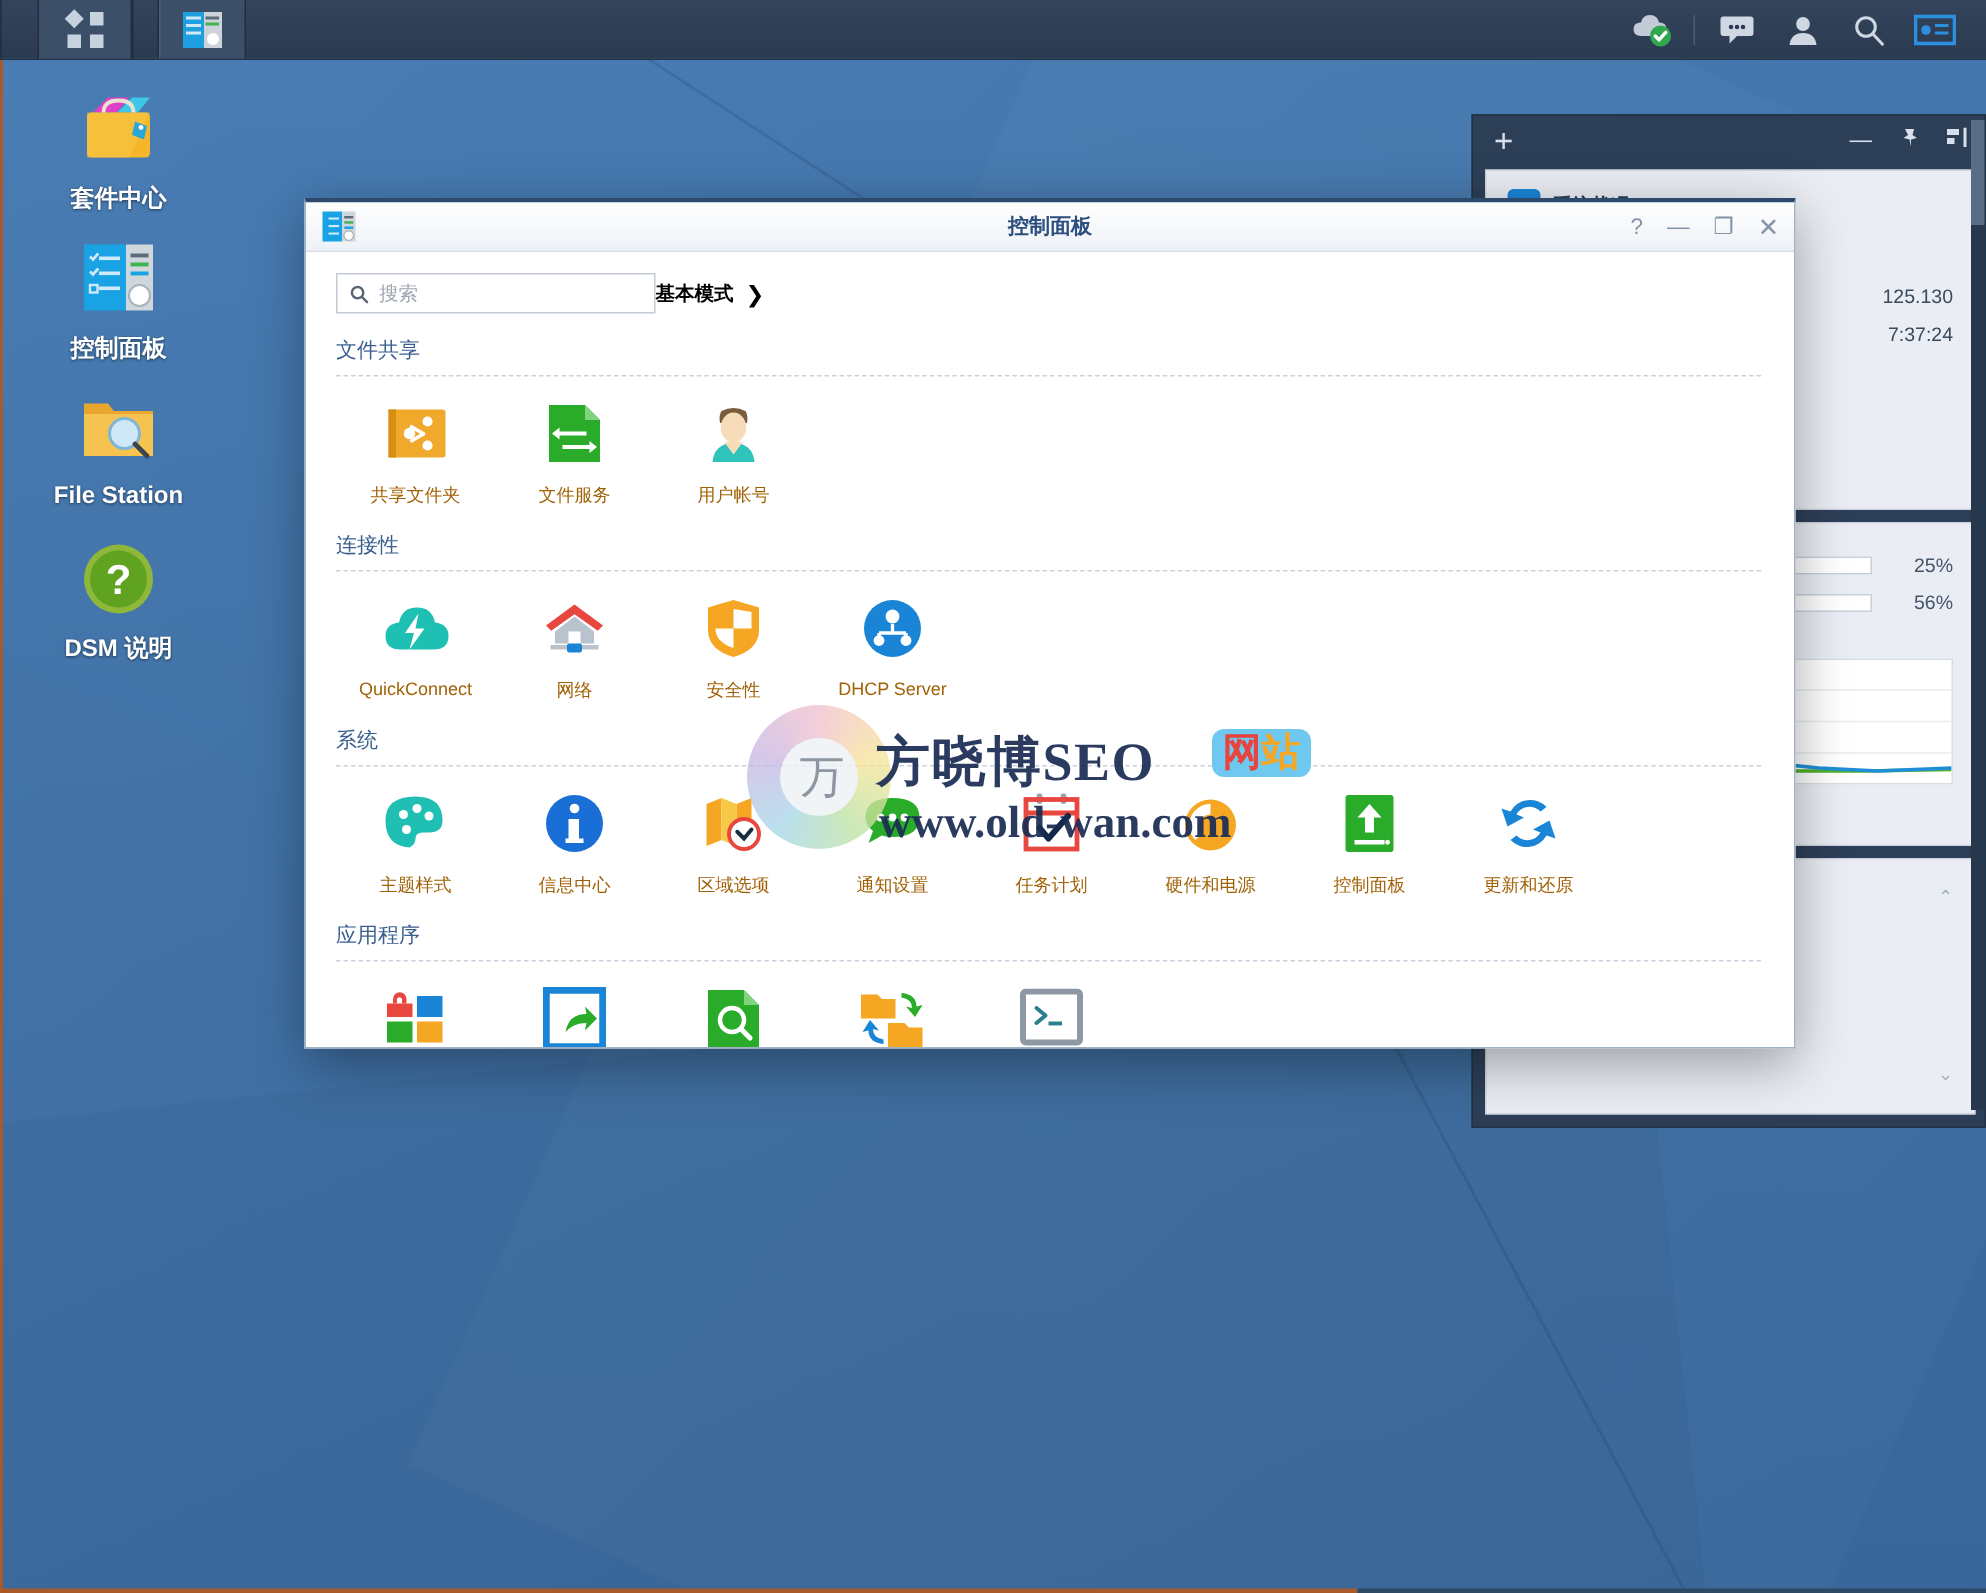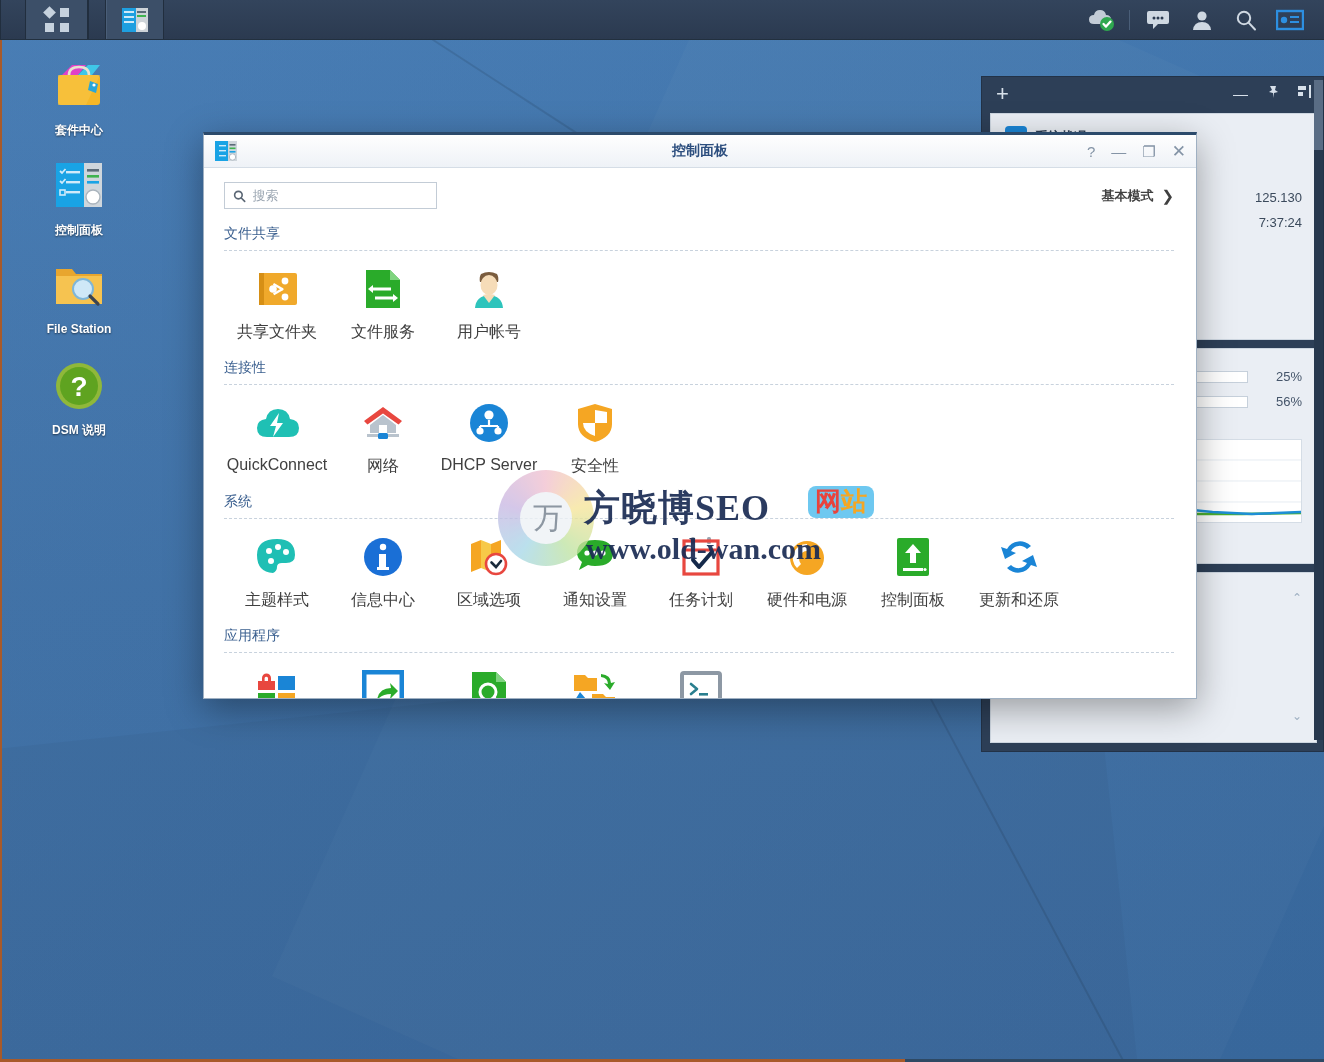--- a/index.html
+++ b/index.html
@@ -94,21 +94,21 @@
   .cp-ico .r::before{ content:""; position:absolute; left:1px; top:3px; width:9px; height:2px; background:#5a6a77; box-shadow:0 4px 0 #3fb34f;}
   .cp-ico .r::after{ content:""; position:absolute; left:2px; bottom:2px; width:8px; height:8px; border-radius:50%; background:#fff;}
 
   
   .shortcut {
     position: absolute; width: 118px; text-align: center; cursor: pointer;
     z-index: 50;
   }
   .shortcut .ico { height: 56px; display:flex; align-items:center; justify-content:center; }
   .shortcut .lbl {
-    margin-top: 8px; color: #fff; font-size: 12px;
+    margin-top: 8px; color: #fff; font-size: 16px;
     text-shadow: 0 1px 2px rgba(0,0,0,0.55);
     font-weight: bold;
   }
 
   
   #widget-panel {
     position: absolute; left: 981px; top: 76px; width: 343px; height: 676px;
     background: #2d3f57;
     border: 1px solid #223247;
     z-index: 100;
@@ -172,45 +172,45 @@
     position:absolute; left:0; right:0; text-align:center;
     font-size: 14px; color:#2c4e7e; font-weight: bold;
   }
   #cp-title .t-ctrls {
     position:absolute; right: 10px; display:flex; align-items:center; gap: 16px;
   }
   #cp-title .t-ctrls span { color:#8494a6; font-size: 15px; cursor:pointer; line-height:1; }
   #cp-title .t-ctrls span.close { font-size: 17px; }
 
   #cp-body { flex:1; padding: 14px 22px 0 20px; overflow:hidden; position:relative; }
-  #cp-toolbar { display:flex; align-items:center; justify-content:space-between; }
+  #cp-toolbar { display:flex; align-items:center; justify-content:flex-start; }
   #cp-search {
     width: 213px; height: 27px; border:1px solid #c3ccd6; background:#fff;
     display:flex; align-items:center; padding: 0 8px; gap:7px;
   }
   #cp-search input {
     border:none; outline:none; font-size:13px; color:#333; width:100%;
     font-family:"Liberation Sans", sans-serif;
   }
   #cp-search input::placeholder { color:#9aa5b1; }
   #cp-mode {
-    font-size:13px; color:#404040; font-weight:bold; cursor:pointer;
+    font-size:13px; color:#000000; font-weight:bold; cursor:pointer;
     display:flex; align-items:center; gap:8px;
   }
   #cp-mode .arrow { font-size: 15px; }
 
   .cp-section { margin-top: 16px; }
   .cp-sec-title { font-size:14px; color:#3a5f8f; }
   .cp-sec-rule { margin-top: 7px; border-top: 1px dashed #c8d2dd; }
   .cp-items { display:flex; padding-top: 14px; }
   .cp-item {
     width: 106px; text-align:center; cursor:pointer;
   }
   .cp-item .ci-ico { height: 48px; display:flex; align-items:center; justify-content:center; }
-  .cp-item .ci-lbl { margin-top: 9px; font-size:16px; color:#404040; }
+  .cp-item .ci-lbl { margin-top: 9px; font-size:12px; color:#a16207; }
 
   
   #watermark {
     position:absolute; left: 498px; top: 470px; width: 420px; height: 110px;
     z-index: 260; pointer-events:none;
   }
   #wm-ring {
     position:absolute; left: 0; top: 0; width: 96px; height: 96px; border-radius:50%;
     background: conic-gradient(#f2c1cf, #f7e59a, #bfe3a3, #a8d8e8, #c9b8e3, #f2c1cf);
     opacity: 0.78;
@@ -589,40 +589,40 @@
               <rect x="19" y="22" width="8" height="8" fill="#fff"></rect>
               <rect x="7" y="31" width="32" height="3" fill="#b9c3cd"></rect>
               <rect x="18" y="30" width="10" height="6" rx="1.5" fill="#1a85d6"></rect>
             </svg>
           </div>
           <div class="ci-lbl">网络</div>
         </div>
 
         <div class="cp-item">
           <div class="ci-ico">
+            <svg width="40" height="42" viewBox="0 0 40 42">
+              <path d="M20 2 l17 5 v15 q0 13 -17 18 q-17 -5 -17 -18 v-15 z" fill="#f5a623"></path>
+              <path d="M20 8 v13 h12 v-11 z" fill="#fff"></path>
+              <path d="M20 21 h-12 q0 9 12 13 z" fill="#fff"></path>
+            </svg>
+          </div>
+          <div class="ci-lbl">安全性</div>
+        </div>
+
+        <div class="cp-item">
+          <div class="ci-ico">
             <svg width="42" height="42" viewBox="0 0 42 42">
               <circle cx="21" cy="21" r="19" fill="#1a85d6"></circle>
               <circle cx="21" cy="13" r="4.6" fill="#fff"></circle>
               <circle cx="12" cy="29" r="3.6" fill="#fff"></circle>
               <circle cx="30" cy="29" r="3.6" fill="#fff"></circle>
               <path d="M21 18 v6 M12 24 h18 M12 24 v3 M30 24 v3" stroke="#fff" stroke-width="2.2" fill="none"></path>
             </svg>
           </div>
           <div class="ci-lbl">DHCP Server</div>
-        </div>
-
-        <div class="cp-item">
-          <div class="ci-ico">
-            <svg width="40" height="42" viewBox="0 0 40 42">
-              <path d="M20 2 l17 5 v15 q0 13 -17 18 q-17 -5 -17 -18 v-15 z" fill="#f5a623"></path>
-              <path d="M20 8 v13 h12 v-11 z" fill="#fff"></path>
-              <path d="M20 21 h-12 q0 9 12 13 z" fill="#fff"></path>
-            </svg>
-          </div>
-          <div class="ci-lbl">安全性</div>
         </div>
 
       </div>
     </div>
 
     <div class="cp-section">
       <div class="cp-sec-title">系统</div>
       <div class="cp-sec-rule"></div>
       <div class="cp-items">
 

